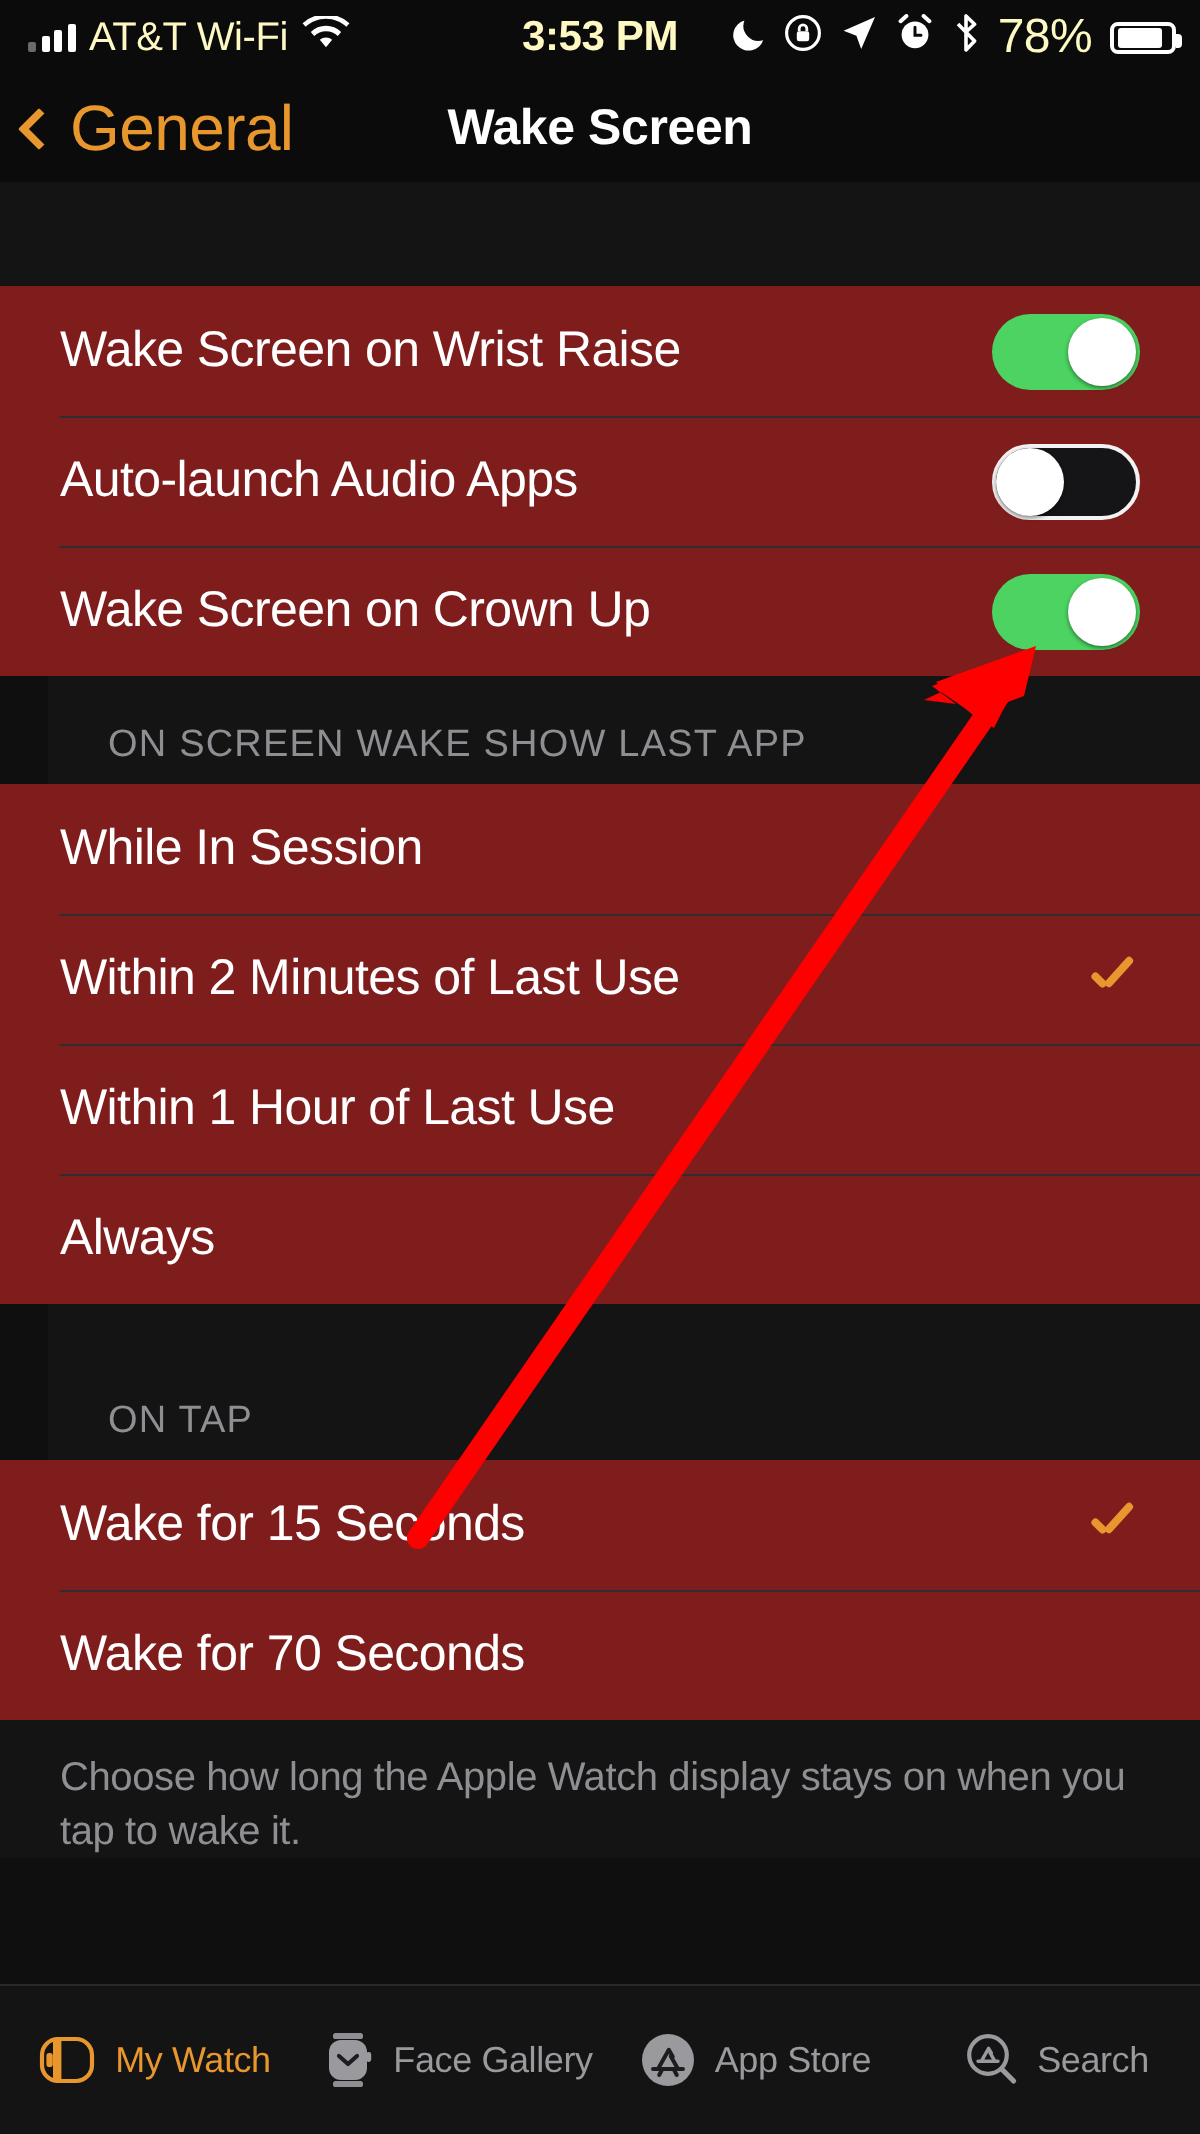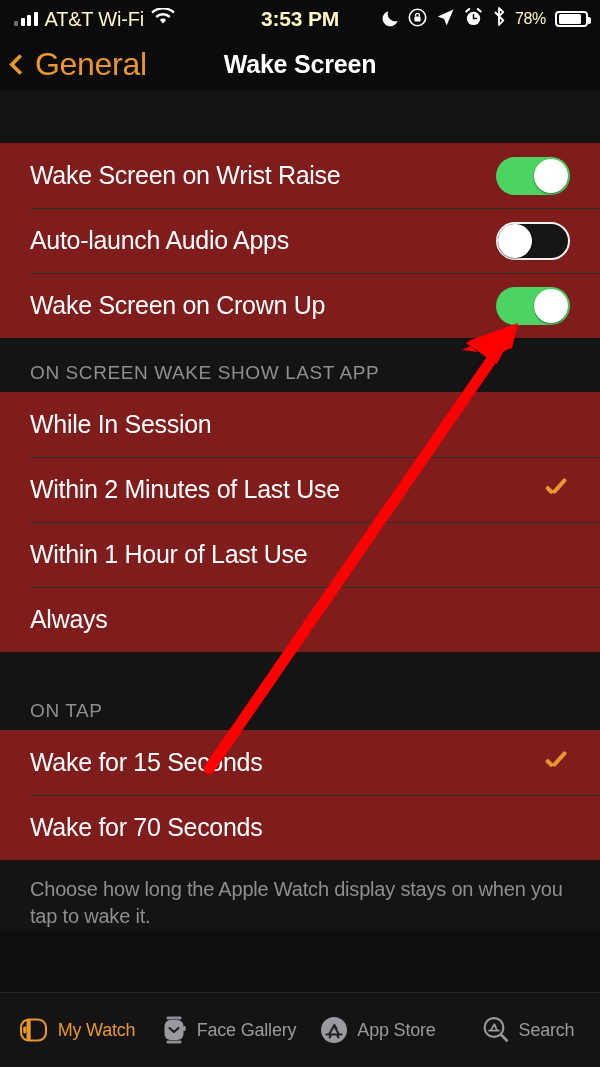--- a/index.html
+++ b/index.html
@@ -22,21 +22,21 @@
   .sb-center{ position:absolute; left:0; width:600px; text-align:center;
               font-size:21px; font-weight:600; letter-spacing:-0.2px; }
   .sb-right{ position:absolute; right:12px; display:flex; align-items:center; gap:9px; }
   .carrier{ font-size:20px; font-weight:400; letter-spacing:-0.2px; }
   .bars{ display:flex; align-items:flex-end; gap:2.5px; height:14px; }
   .bars i{ display:block; width:4px; background:#fff; border-radius:1px; }
   .bars i:nth-child(1){ height:5px;  background:#6b6b6b; }
   .bars i:nth-child(2){ height:8px; }
   .bars i:nth-child(3){ height:11px; }
   .bars i:nth-child(4){ height:14px; }
-  .pct{ font-size:16px; letter-spacing:-0.3px; }
+  .pct{ font-size:24px; letter-spacing:-0.3px; }
   .battery{ position:relative; width:33px; height:16px; border:2px solid #fff;
             border-radius:4px; display:flex; align-items:center; }
   .battery::after{ content:""; position:absolute; right:-5px; top:4px; width:3px; height:7px;
                    background:#fff; border-radius:0 2px 2px 0; }
   .battery b{ display:block; height:10px; width:78%; margin-left:1.5px; background:#fff; border-radius:1.5px; }
 
   
   .navbar{
     position:absolute; top:38px; left:0; width:600px; height:53px;
     background:#0b0b0b;
@@ -84,21 +84,21 @@
     position:absolute; top:2px; width:34px; height:34px; border-radius:50%;
     background:#fff; box-shadow:0 1px 2px rgba(0,0,0,.45);
   }
   .toggle.on{ background:#4CD362; }
   .toggle.on .knob{ left:38px; }
   .toggle.off{ background:#151517; border:2px solid #f2f2f2; }
   .toggle.off .knob{ left:0px; top:0px; }
 
   .section-header{
     height:54px; display:flex; align-items:flex-end; padding:0 30px 8px 30px;
-    background:#141414; color:#8e8e93; font-size:19px; letter-spacing:0.6px;
+    background:#141414; color:#8e8e93; font-size:19px; letter-spacing:0.6px;margin-left:24px;
   }
   .footer-note{
     padding:16px 30px 0 30px; background:#141414;
     color:#8e8e93; font-size:20px; line-height:1.33; letter-spacing:-0.2px;
   }
 
   
   .tabbar{
     position:absolute; bottom:0; left:0; width:600px; height:75px;
     background:#141414; border-top:1px solid #2a2a2c;

